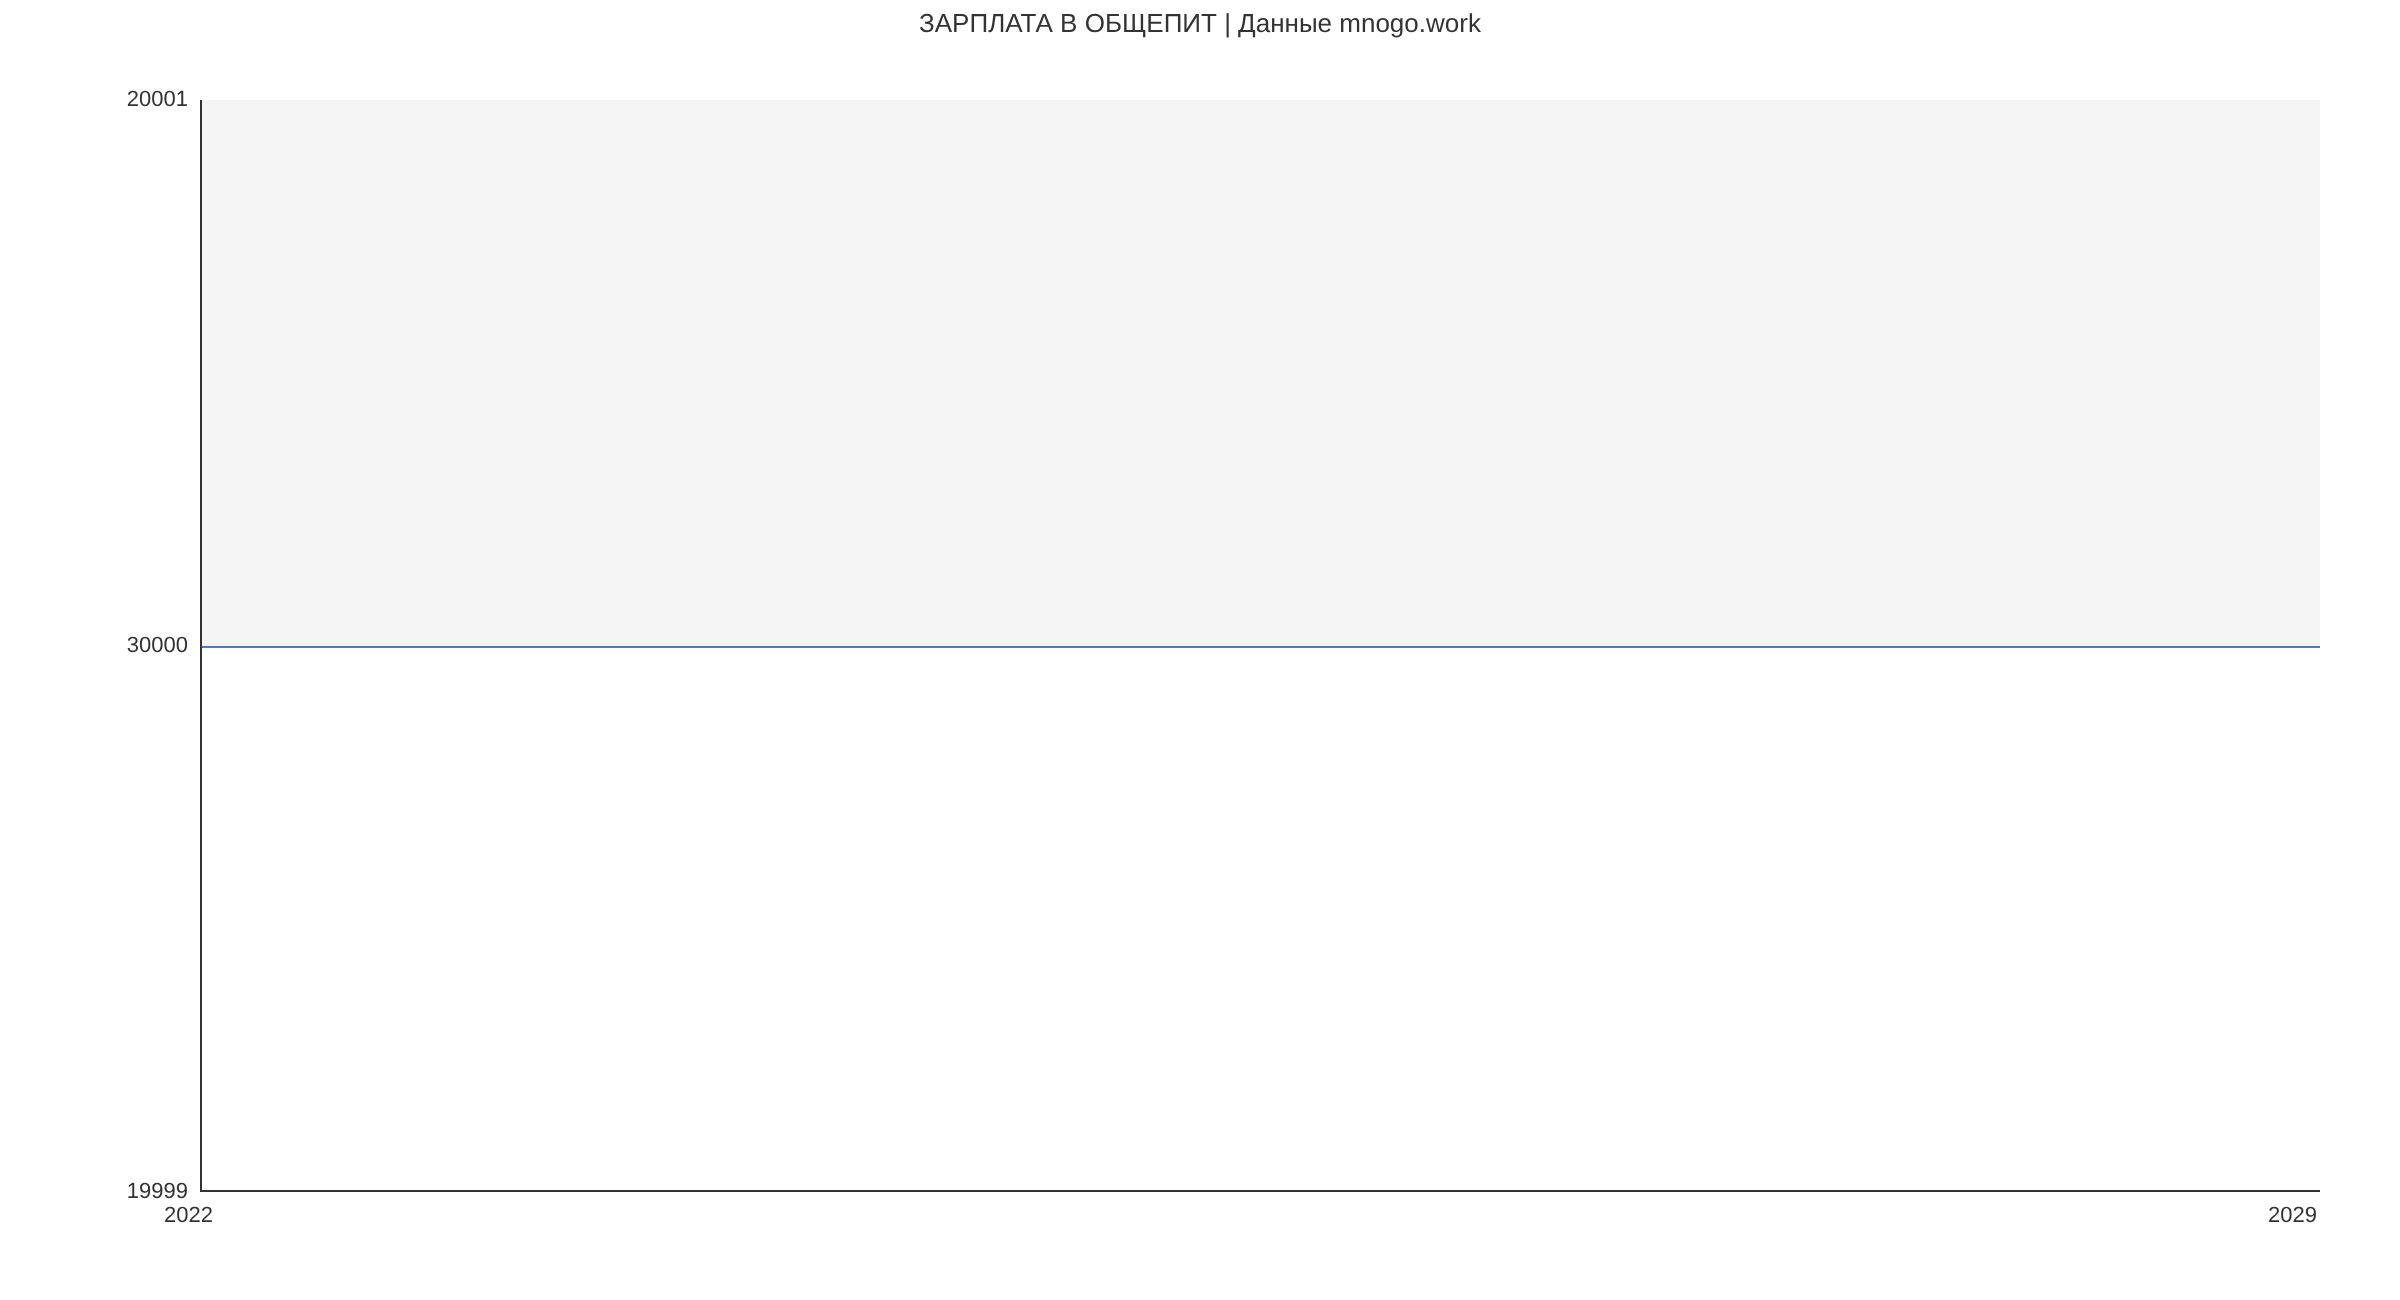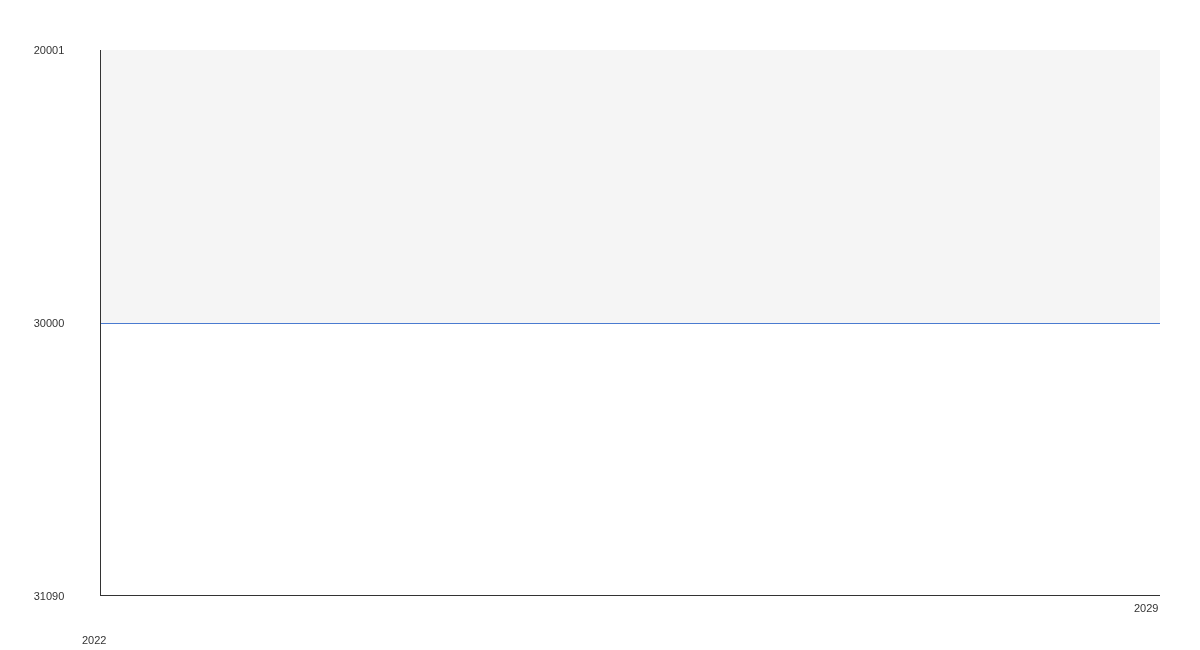--- a/index.html
+++ b/index.html
@@ -61,50 +61,51 @@
     background: #ffffff;
   }
 
   
   .ytick {
     position: absolute;
     right: 1106px; 
     transform: translateY(-50%);
     font-size: 11px;
     color: #333333;
-    text-align: center;
+    text-align: right;
     width: 90px;
   }
 
   .ytick.top    { top: 50px; }
   .ytick.mid    { top: 323px; }   
   .ytick.bottom { top: 596px; }
 
   
   .xtick {
     position: absolute;
     top: 602px;
     font-size: 11px;
     color: #333333;
   }
-  .xtick.left  { left: 82px; margin-top: 32px; }    
+  .xtick.left  { left: 82px; }    
   .xtick.right { left: 1134px; }  
 
 </style>
 </head>
 <body>
 
 <div class="chart-wrap">
 
+  <div class="title">ЗАРПЛАТА В ОБЩЕПИТ | Данные mnogo.work</div>
 
   <div class="plot-area">
     <div class="series-fill"></div>
     <div class="series-line"></div>
   </div>
 
   <div class="ytick top">20001</div>
   <div class="ytick mid">30000</div>
-  <div class="ytick bottom">31090</div>
+  <div class="ytick bottom">19999</div>
 
   <div class="xtick left">2022</div>
   <div class="xtick right">2029</div>
 
 </div>
 
 </body></html>

